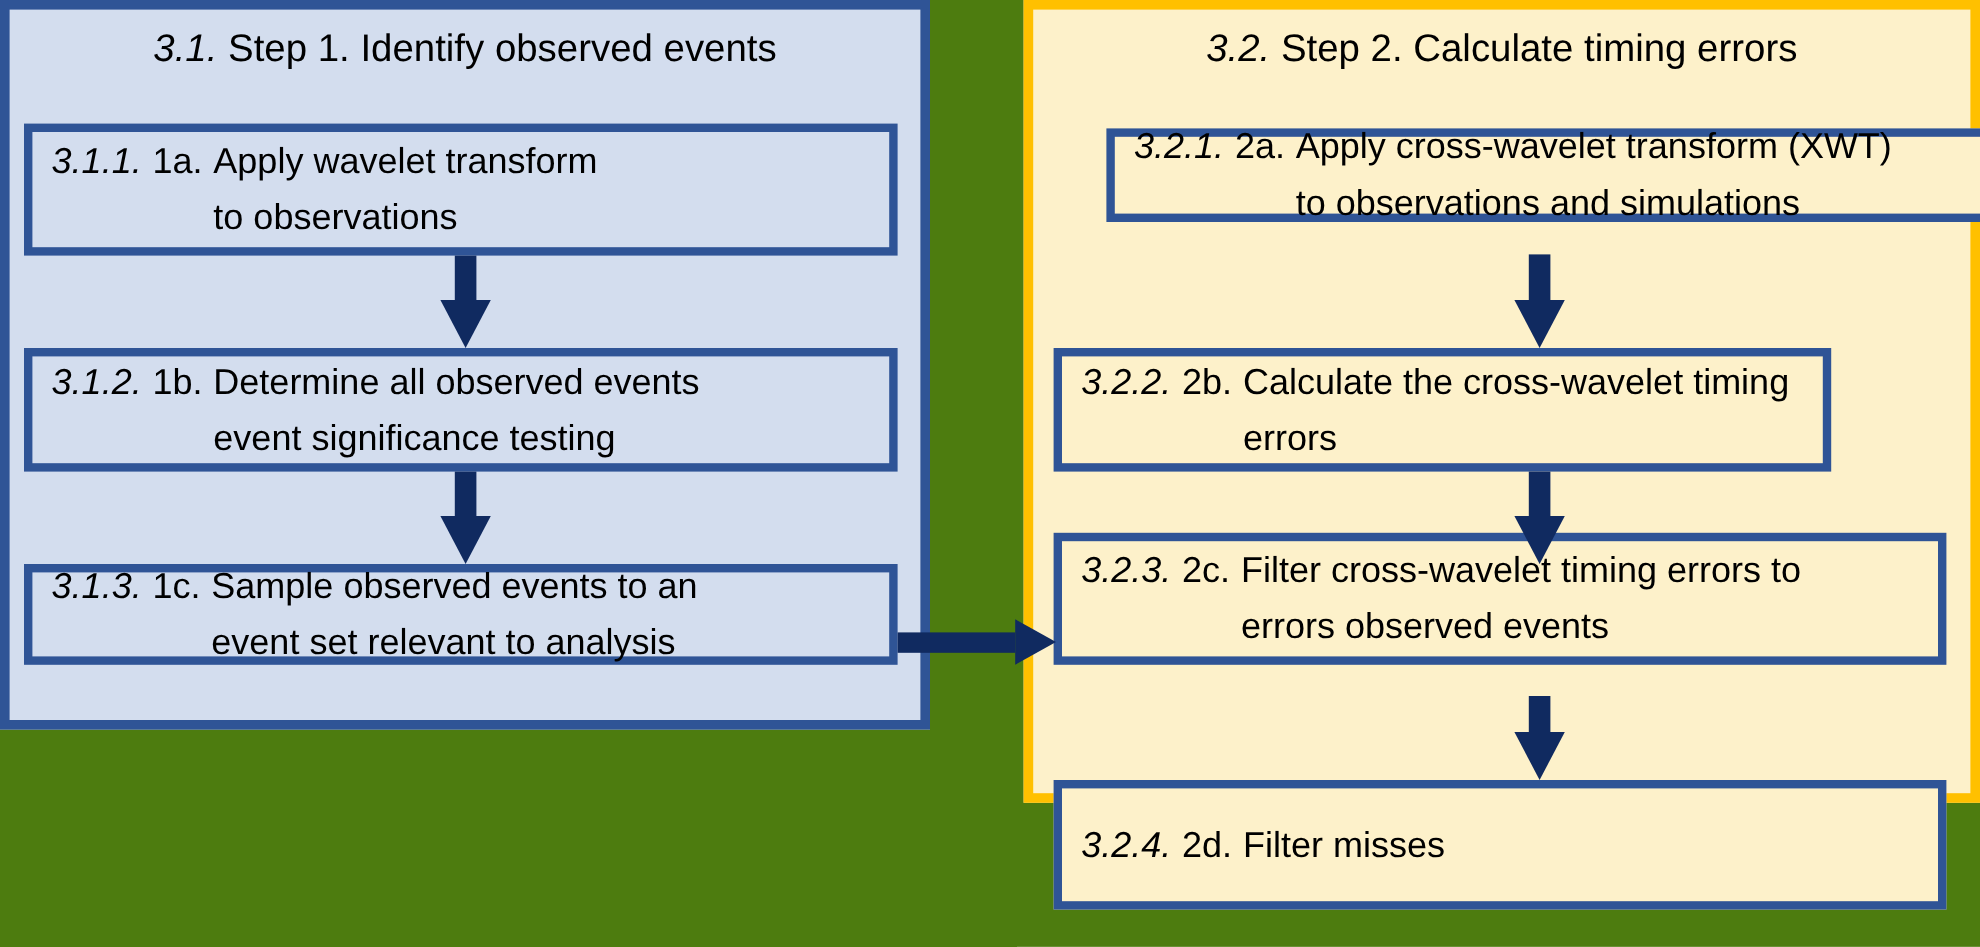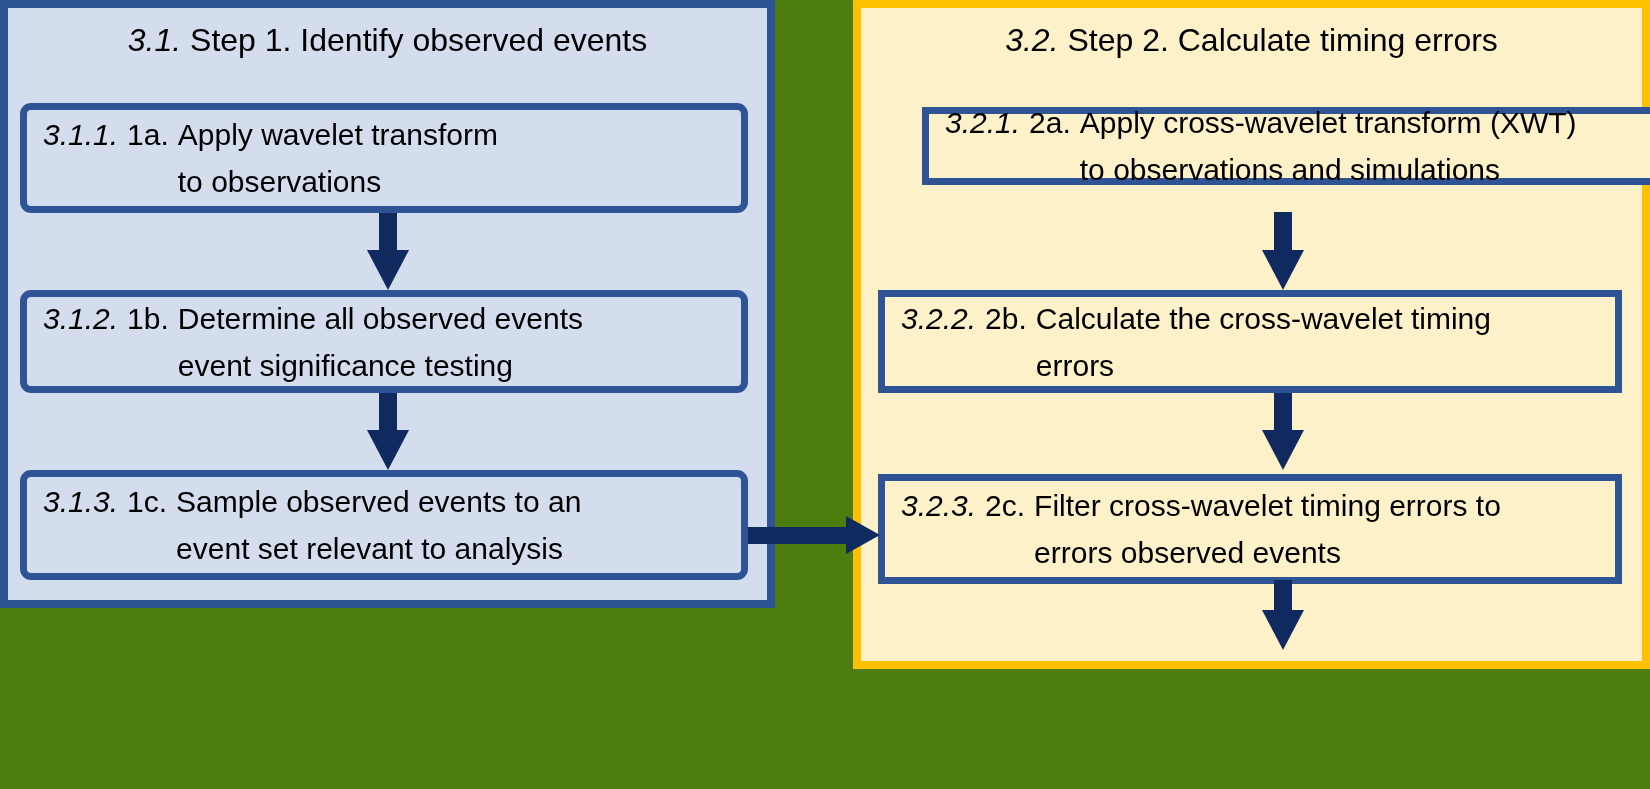--- a/index.html
+++ b/index.html
@@ -38,21 +38,21 @@
   }
   .num { font-style:italic; }
   .box {
     position:absolute;
     border:7px solid var(--panel_border_blue);
     display:flex;
     align-items:center;
     padding-left:16px;
     padding-right:8px;
   }
-  .box-left  { background:var(--left_bg);border-radius:11px; }
+  .box-left  { background:var(--left_bg); }
   .box-right { background:var(--right_bg); }
   .box-row {
     display:flex;
     align-items:flex-start;
     column-gap:9px;
     font-size:30px;
   }
   .box-row .num, .box-row .step { line-height:47px; white-space:nowrap; }
   .lines { display:block; }
   .line { display:block; line-height:47px; white-space:nowrap; }
@@ -120,21 +120,21 @@
     <div class="box-row">
       <span class="num">3.1.2.</span>
       <span class="step">1b.</span>
       <span class="lines">
         <span class="line">Determine all observed events</span>
         <span class="line">event significance testing</span>
       </span>
     </div>
   </div>
 
-  <div class="box box-left" style="left:20px; top:470px; width:728px; height:110px;">
+  <div class="box box-left" style="left:20px; top:470px; width:728px; height:84px;">
     <div class="box-row">
       <span class="num">3.1.3.</span>
       <span class="step">1c.</span>
       <span class="lines">
         <span class="line">Sample observed events to an</span>
         <span class="line">event set relevant to analysis</span>
       </span>
     </div>
   </div>
 
@@ -142,42 +142,51 @@
     <div class="box-row">
       <span class="num">3.2.1.</span>
       <span class="step">2a.</span>
       <span class="lines">
         <span class="line">Apply cross-wavelet transform (XWT)</span>
         <span class="line">to observations and simulations</span>
       </span>
     </div>
   </div>
 
-  <div class="box box-right" style="left:878px; top:290px; width:744px; height:103px;">
+  <div class="box box-right" style="left:878px; top:290px; width:648px; height:103px;">
     <div class="box-row">
       <span class="num">3.2.2.</span>
       <span class="step">2b.</span>
       <span class="lines">
         <span class="line">Calculate the cross-wavelet timing</span>
         <span class="line">errors</span>
       </span>
     </div>
   </div>
 
-  <div class="box box-right" style="left:878px; top:474px; width:744px; height:110px;">
+  <div class="box box-right" style="left:878px; top:444px; width:744px; height:110px;">
     <div class="box-row">
       <span class="num">3.2.3.</span>
       <span class="step">2c.</span>
       <span class="lines">
         <span class="line">Filter cross-wavelet timing errors to</span>
         <span class="line">errors observed events</span>
       </span>
     </div>
   </div>
 
+  <div class="box box-right" style="left:878px; top:650px; width:744px; height:108px;">
+    <div class="box-row">
+      <span class="num">3.2.4.</span>
+      <span class="step">2d.</span>
+      <span class="lines">
+        <span class="line">Filter misses</span>
+      </span>
+    </div>
+  </div>
 
   <div class="varrow" style="left:367px; top:213px; height:77px;">
     <div class="vstem"></div>
     <div class="vhead"></div>
   </div>
   <div class="varrow" style="left:367px; top:393px; height:77px;">
     <div class="vstem"></div>
     <div class="vhead"></div>
   </div>
 

